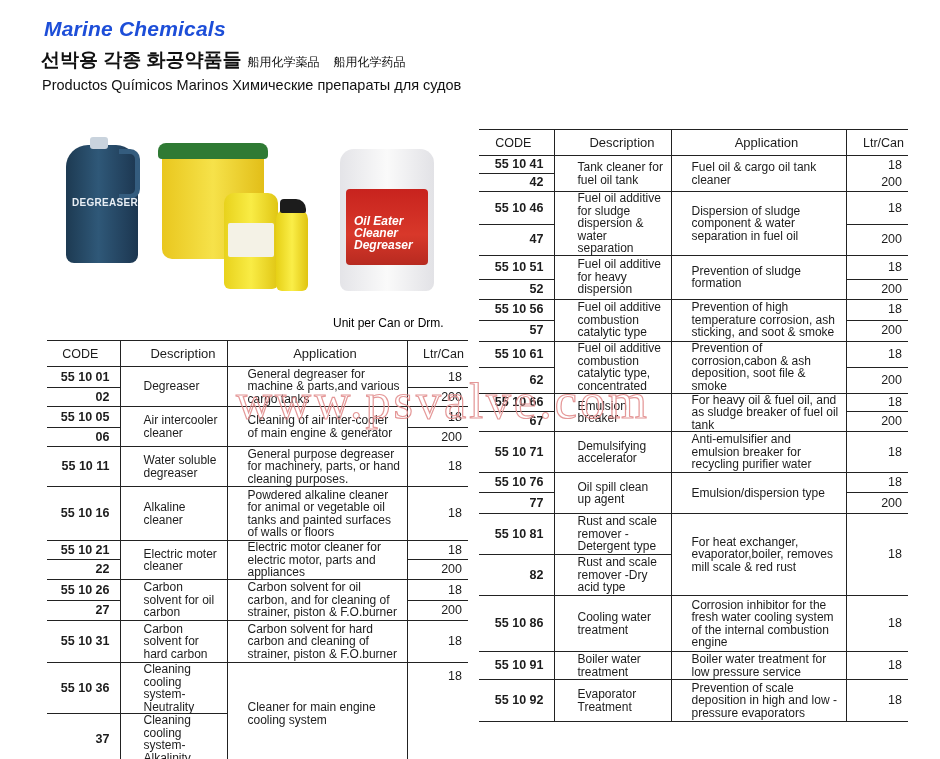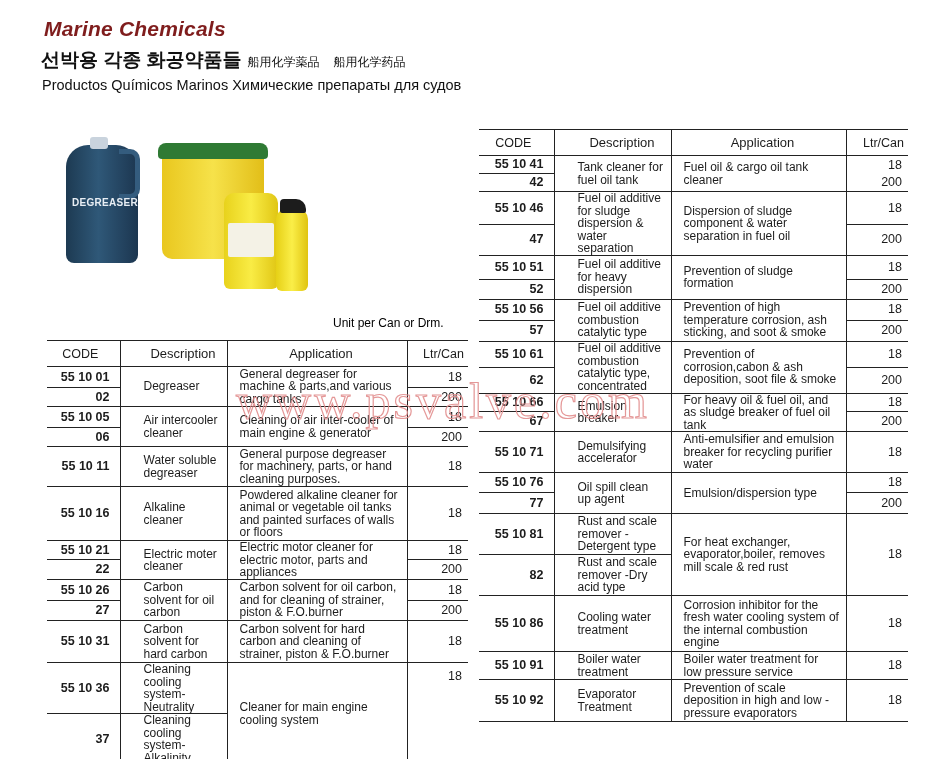--- a/index.html
+++ b/index.html
@@ -1,18 +1,18 @@
 <!DOCTYPE html>
 <html><head>
 <meta charset="utf-8">
 <style>
   html, body { margin: 0; padding: 0; background: #ffffff; }
   body { width: 940px; height: 759px; position: relative; overflow: hidden;
          font-family: "Liberation Sans", "DejaVu Sans", sans-serif; color: #1a1a1a; }
-  .title { position: absolute; left: 44px; top: 17px; font-size: 21px; font-weight: bold; font-style: italic; color: #7f1d1d; letter-spacing: 0.2px; }
+  .title { position: absolute; left: 44px; top: 17px; font-size: 21px; font-weight: bold; font-style: italic; color: #1d4ed8; letter-spacing: 0.2px; }
   .subtitle-ko { position: absolute; left: 41px; top: 47px; font-size: 19px; font-weight: bold; color: #111; white-space: nowrap; }
   .subtitle-cn { font-size: 12px; font-weight: normal; margin-left: 6px; }
   .subtitle-cn2 { font-size: 12px; font-weight: normal; margin-left: 14px; }
   .subtitle-multi { position: absolute; left: 42px; top: 77px; font-size: 14.5px; color: #111; white-space: nowrap; }
 
   
   .products { position: absolute; left: 40px; top: 135px; width: 430px; height: 170px; }
   .prod { position: absolute; }
   .jug-blue { left: 26px; top: 10px; width: 72px; height: 118px; background: linear-gradient(90deg,#1d3a52,#2f5878 45%,#1c3650); border-radius: 22px 22px 8px 8px; }
   .jug-blue .cap { position: absolute; left: 24px; top: -8px; width: 18px; height: 12px; background: #c9d3dd; border-radius: 3px; }
@@ -28,21 +28,21 @@
   .jug-white .lbl { position: absolute; left: 6px; top: 40px; width: 82px; height: 76px; background: linear-gradient(180deg,#c8231e,#d8382a 60%,#b72a20); border-radius: 4px; }
   .jug-white .lbl span { position: absolute; left: 8px; top: 26px; color: #fff; font-size: 12px; font-weight: bold; font-style: italic; line-height: 12px; }
   .unit-note { position: absolute; left: 333px; top: 316px; font-size: 12px; color: #000000; }
 
   
   table.chem { position: absolute; border-collapse: collapse; font-size: 12px; color: #1c1c1c; }
   table.chem th { font-weight: normal; font-size: 13px; height: 25px; border-top: 1.5px solid #222; border-bottom: 1.5px solid #222; padding: 0 4px; }
   table.chem td { border-bottom: 1.5px solid #222; padding: 0 6px; line-height: 12.5px; vertical-align: middle; }
   table.chem .c-code { text-align: right; font-weight: bold; font-size: 12.5px; padding-right: 10px; border-right: 1.2px solid #222; }
   table.chem .c-desc { border-right: 1.2px solid #222; padding-left: 23px; }
-  table.chem .c-app { border-right: 1.2px solid #222; padding-left: 12px; }
+  table.chem .c-app { border-right: 1.2px solid #222; padding-left: 20px; }
   table.chem .c-ltr { text-align: right; font-size: 12.5px; }
   table.chem th.c-code, table.chem th.c-desc, table.chem th.c-app { text-align: center; font-weight: normal; }
   table.chem td.nb { border-bottom: none; }
 
   #tbl-left { left: 47px; top: 340px; width: 421px; }
   #tbl-left col.k1 { width: 73px; } #tbl-left col.k2 { width: 107px; } #tbl-left col.k3 { width: 180px; } #tbl-left col.k4 { width: 61px; }
   #tbl-right { left: 479px; top: 129px; width: 429px; }
   #tbl-right col.k1 { width: 75px; } #tbl-right col.k2 { width: 117px; } #tbl-right col.k3 { width: 175px; } #tbl-right col.k4 { width: 62px; }
 
   .watermark { position: absolute; left: 236px; top: 372px; font-size: 50px; font-family: "Liberation Serif", serif; color: transparent;
@@ -64,20 +64,25 @@
     <div class="lbl">DEGREASER</div>
   </div>
   <div class="prod bucket">
     <div class="lid"></div>
   </div>
   <div class="prod jug-yellow">
     <div class="band"></div>
   </div>
   <div class="prod spray">
     <div class="trig"></div>
+  </div>
+  <div class="prod jug-white">
+    <div class="lbl">
+        <span>Oil Eater Cleaner Degreaser</span>
+      </div>
   </div>
 </div>
 <div class="unit-note">Unit per Can or Drm.</div>
 
 <table class="chem" id="tbl-left">
   <colgroup>
       <col class="k1">
       <col class="k2">
       <col class="k3">
       <col class="k4">

